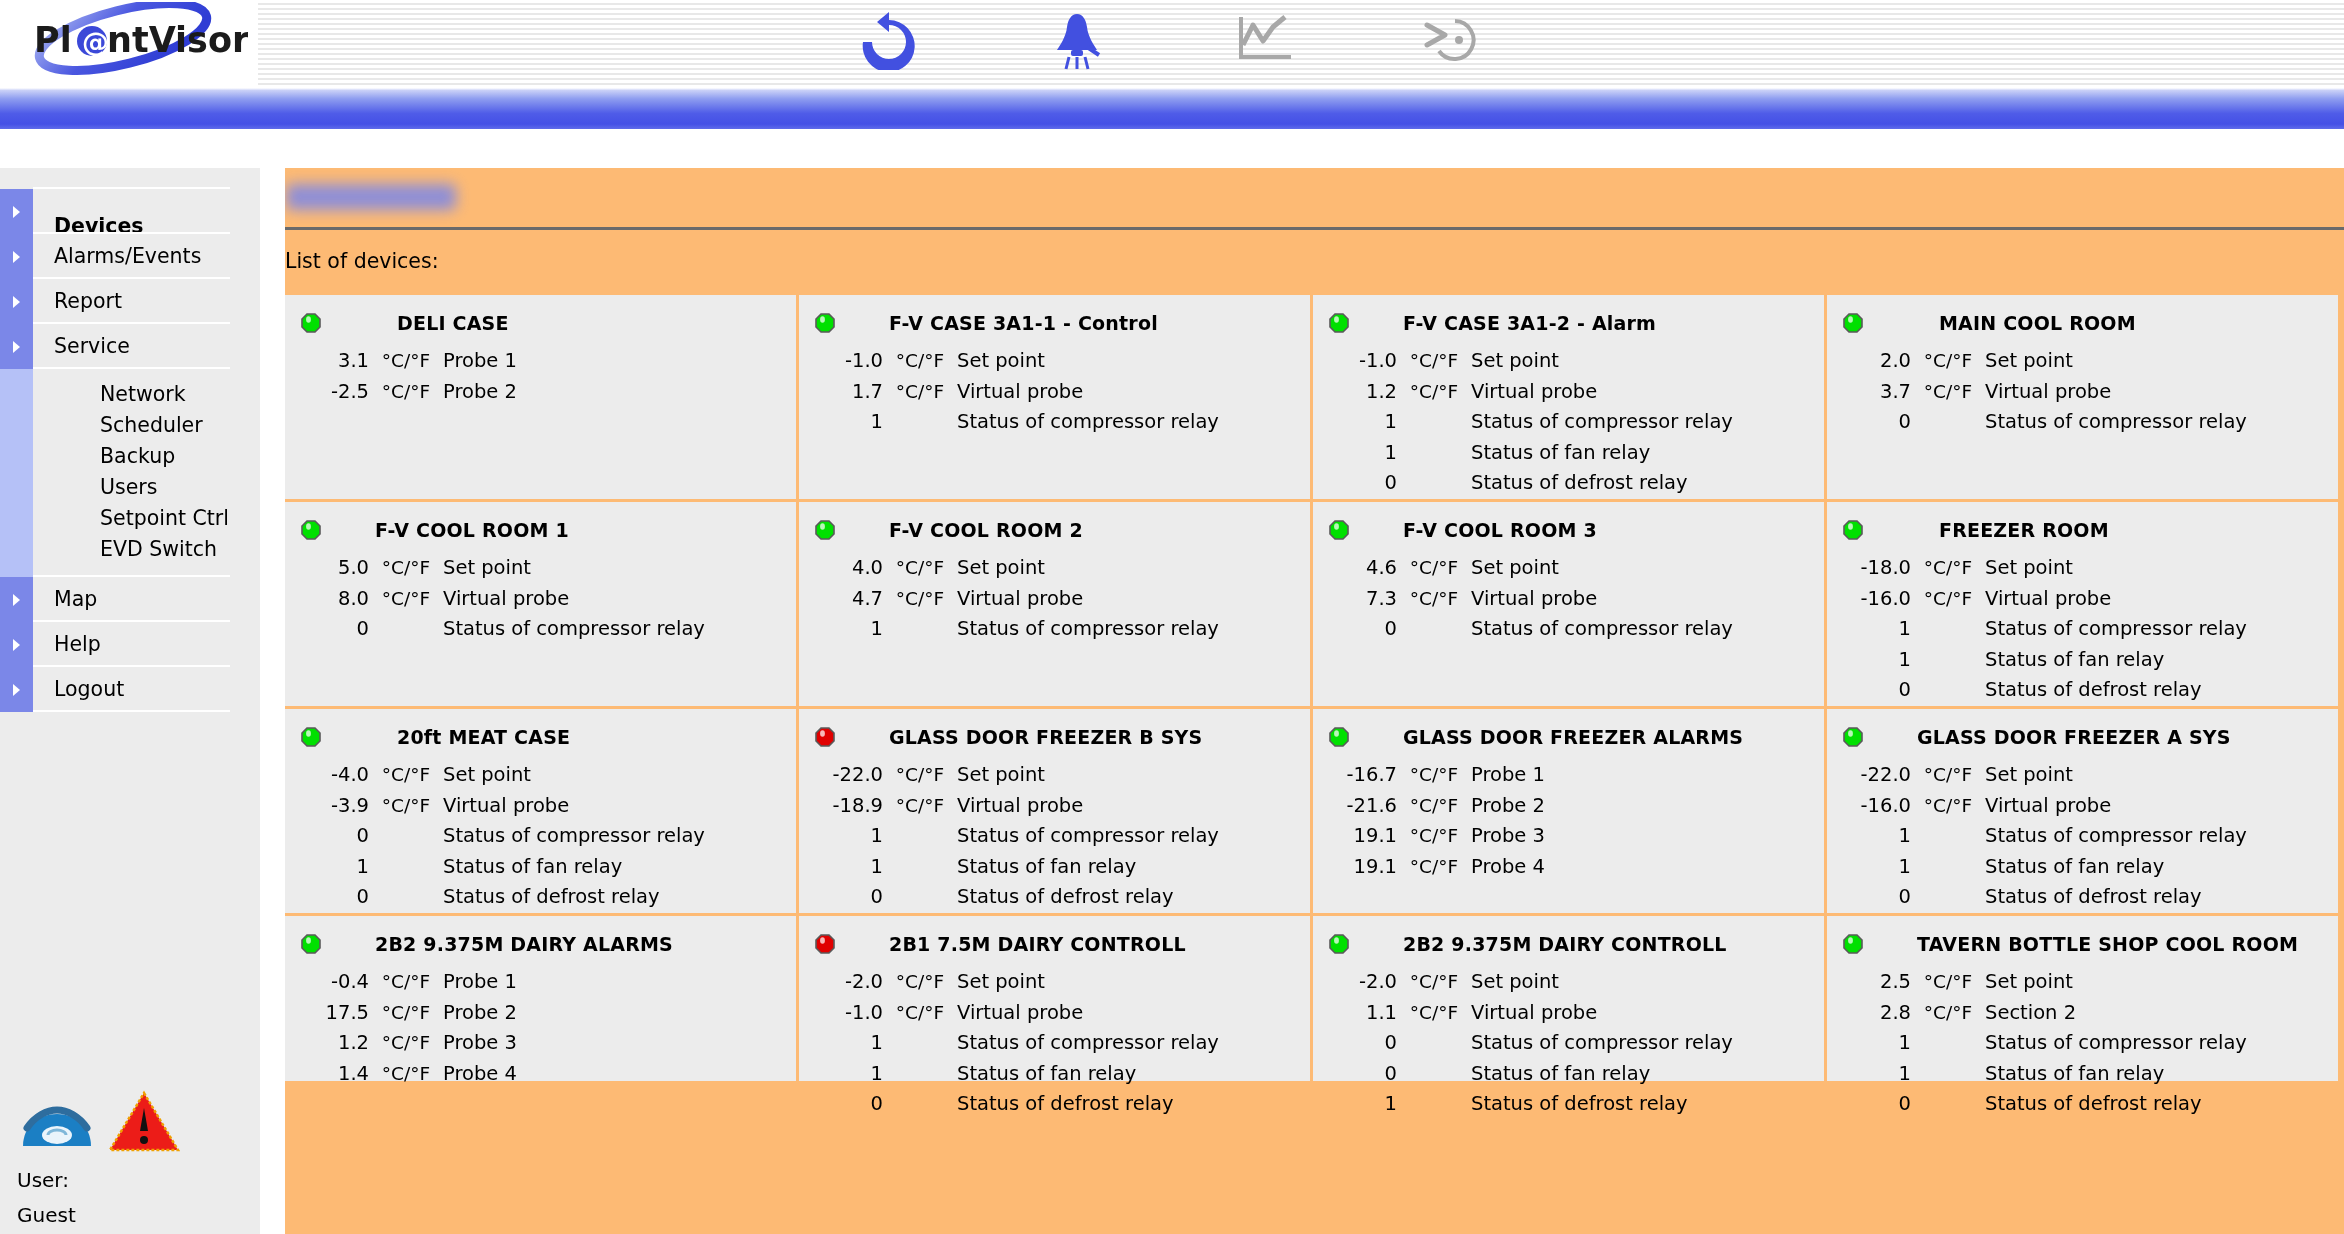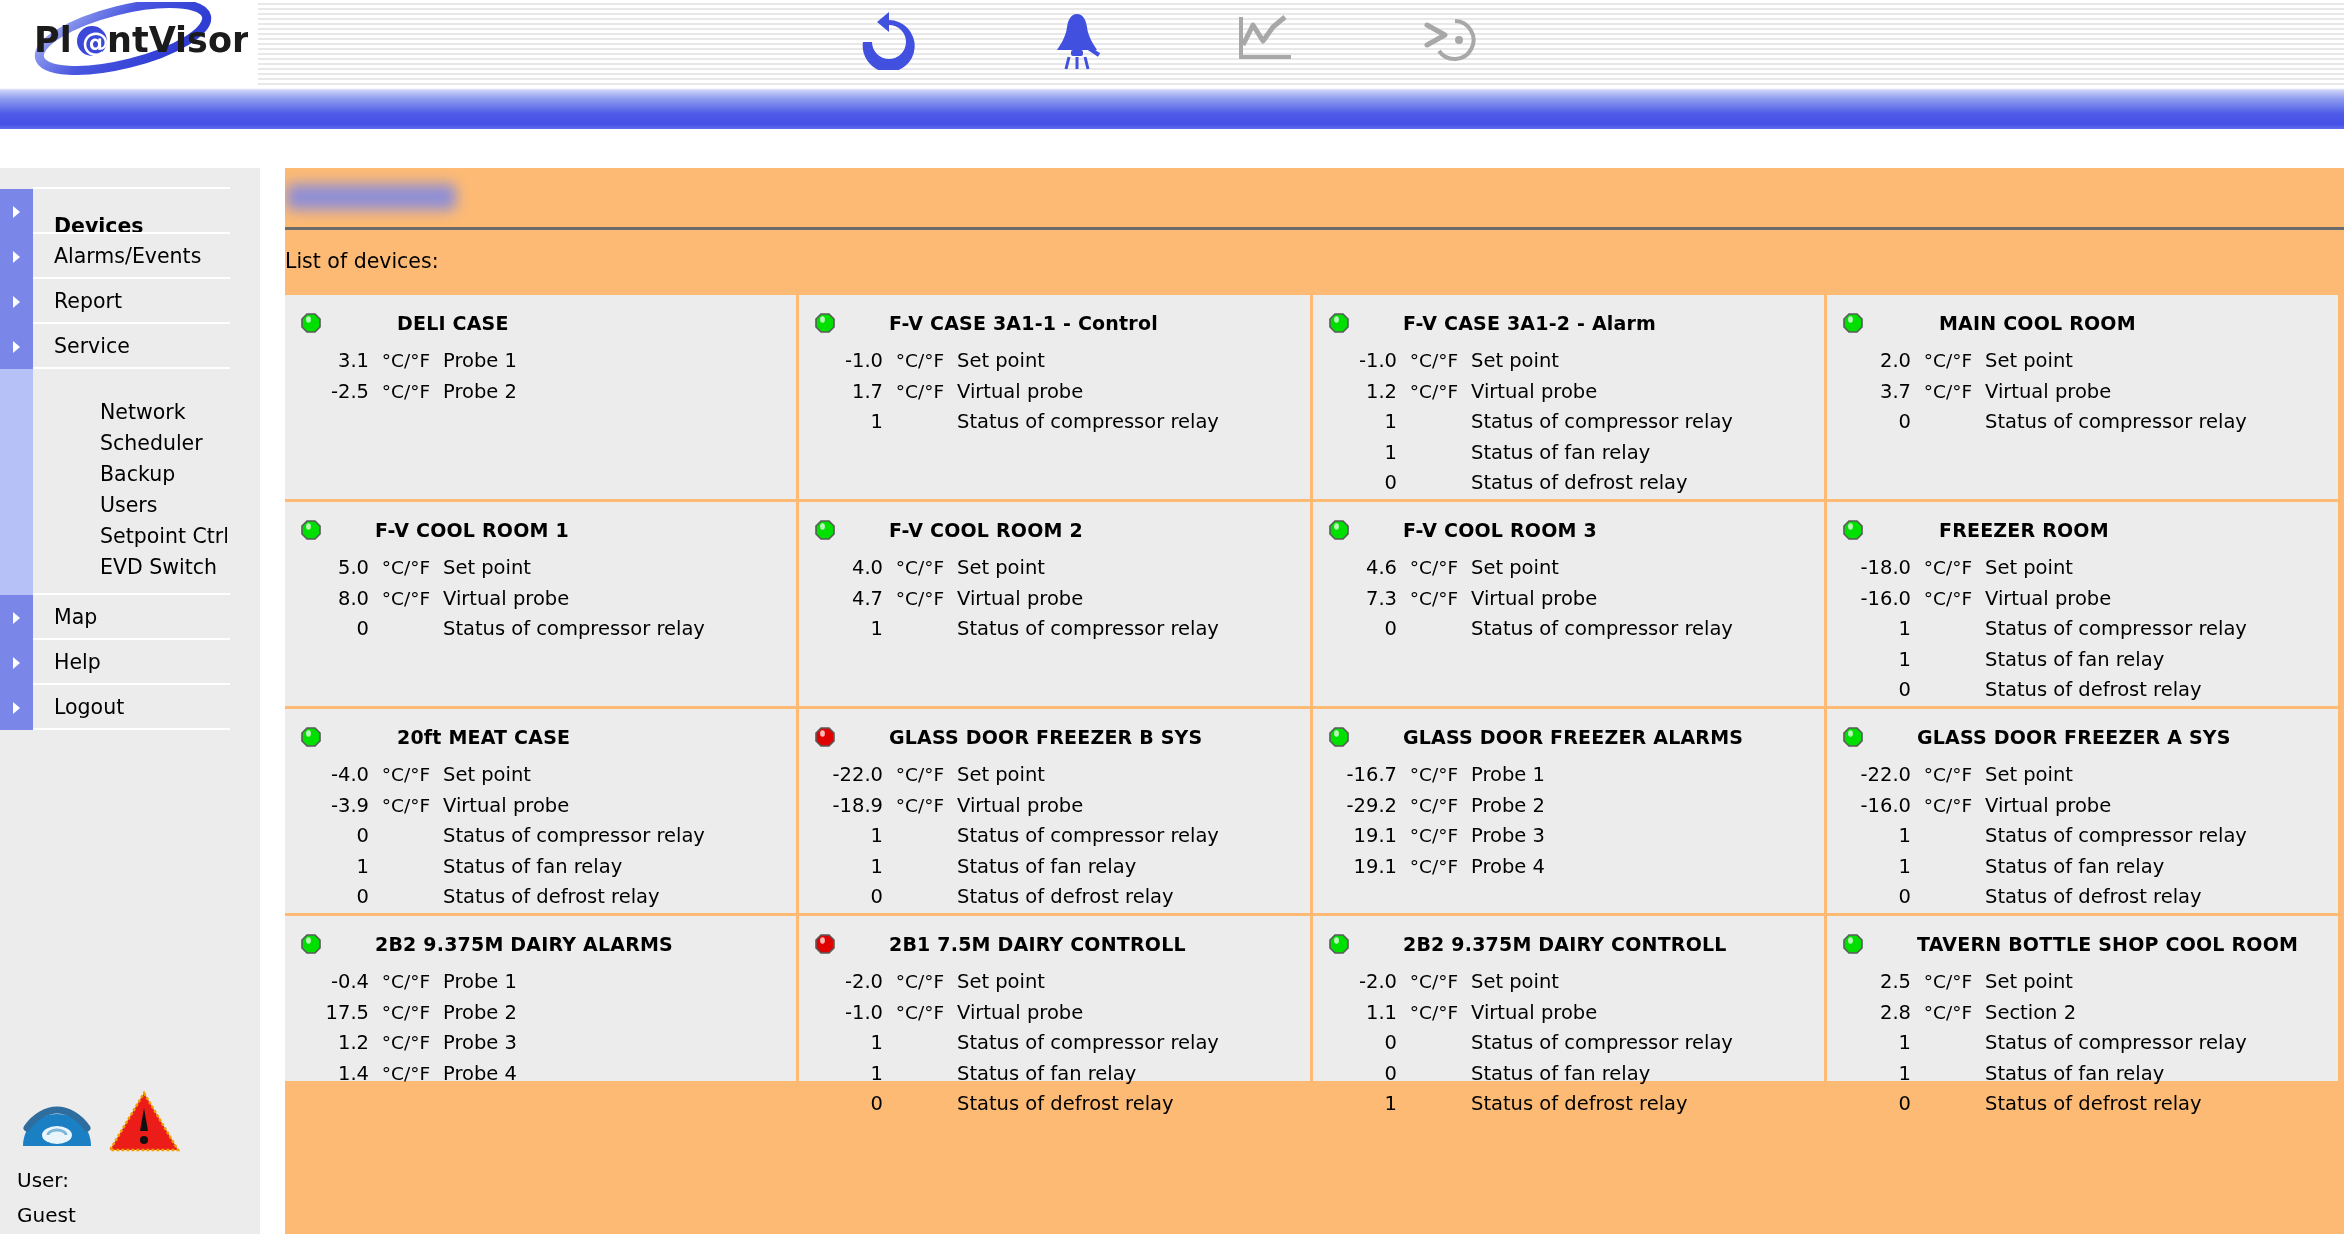--- a/index.html
+++ b/index.html
@@ -113,21 +113,21 @@
     display: flex;
     align-items: stretch;
   }
   .subnav-bar {
     width: 33px;
     flex: 0 0 33px;
     background: #b5c1f7;
   }
   .subnav-items {
     flex: 1;
-    padding: 28px 0 12px 67px;
+    padding: 10px 0 12px 67px;
   }
   .subnav-item {
     font-size: 20.5px;
     color: #000000;
     line-height: 31px;
     cursor: pointer;
   }
 
   .user-block {
     position: absolute;
@@ -725,21 +725,21 @@
               </svg></span>
             <span class="card-title">GLASS DOOR FREEZER ALARMS</span>
           </div>
           <div class="card-rows">
             <div class="crow">
               <span class="c-val">-16.7</span>
               <span class="c-unit">°C/°F</span>
               <span class="c-name">Probe 1</span>
             </div>
             <div class="crow">
-              <span class="c-val">-29.2</span>
+              <span class="c-val">-21.6</span>
               <span class="c-unit">°C/°F</span>
               <span class="c-name">Probe 2</span>
             </div>
             <div class="crow">
               <span class="c-val">19.1</span>
               <span class="c-unit">°C/°F</span>
               <span class="c-name">Probe 3</span>
             </div>
             <div class="crow">
               <span class="c-val">19.1</span>

